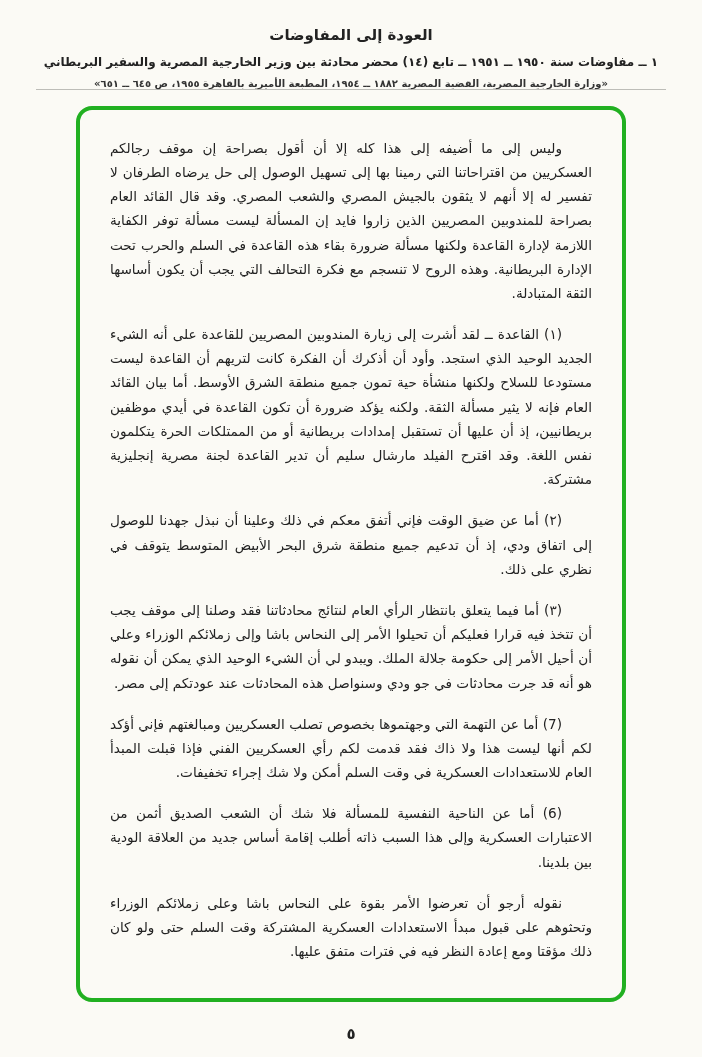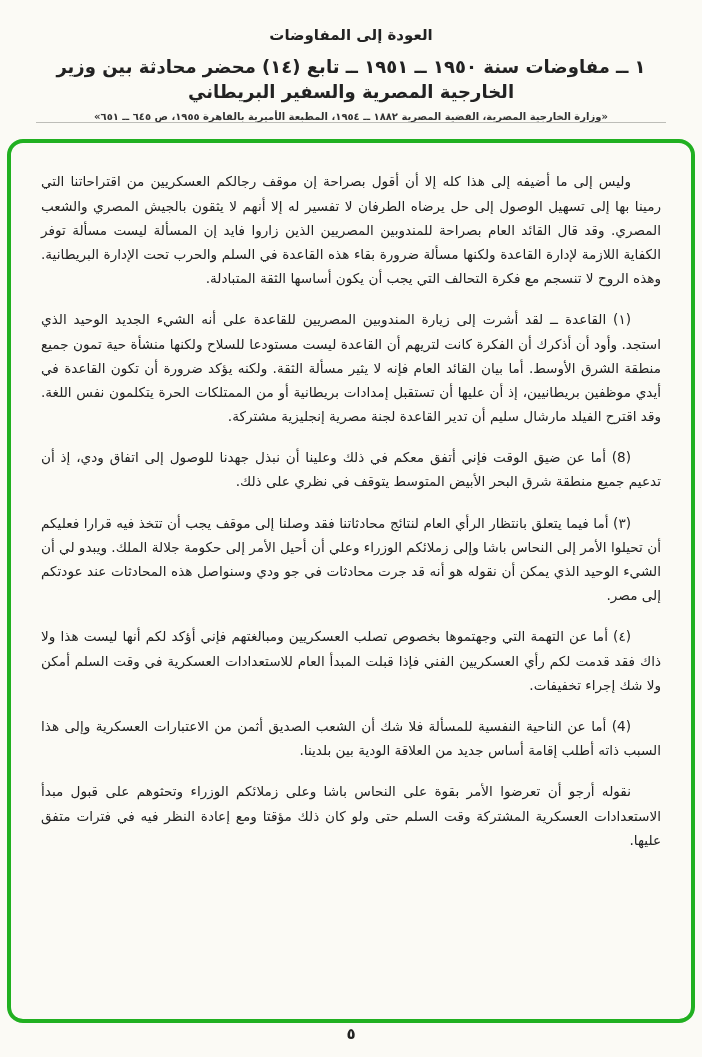--- a/index.html
+++ b/index.html
@@ -21,37 +21,37 @@
     position:relative;
     width:702px;height:1057px;
     padding-top:26px;
   }
   .header{text-align:center;}
   .title{
     font-size:15px;font-weight:bold;
     margin-bottom:10px;
   }
   .subtitle{
-    font-size:18px;font-weight:bold;
+    font-size:12px;font-weight:bold;
     margin:0 18px 7px 18px;
     line-height:1.4;
   }
   .citation{
     font-size:10px;font-weight:bold;
     color:#333;
     letter-spacing:0.2px;
   }
   .rule{
     width:630px;height:1px;
     background:var(--rule);
     margin:0 auto;
     opacity:.55;
   }
   .greenbox{
-    width:688px;
+    width:550px;
     min-height:884px;
     margin:16px auto 0 auto;
     border:4px solid var(--border-green);
     border-radius:16px;
     padding:26px 30px 18px 30px;
     background:transparent;
   }
   .para{
     margin:0 0 17px 0;
     font-size:13.6px;
@@ -76,22 +76,22 @@
   <div class="header">
     <div class="title">العودة إلى المفاوضات</div>
     <div class="subtitle">١ ــ مفاوضات سنة ١٩٥٠ ــ ١٩٥١ ــ تابع (١٤) محضر محادثة بين وزير الخارجية المصرية والسفير البريطاني</div>
     <div class="citation">«وزارة الخارجية المصرية، القضية المصرية ١٨٨٢ ــ ١٩٥٤، المطبعة الأميرية بالقاهرة ١٩٥٥، ص ٦٤٥ ــ ٦٥١»</div>
     <div class="rule"></div>
   </div>
 
   <div class="greenbox">
     <p class="para lead">وليس إلى ما أضيفه إلى هذا كله إلا أن أقول بصراحة إن موقف رجالكم العسكريين من اقتراحاتنا التي رمينا بها إلى تسهيل الوصول إلى حل يرضاه الطرفان لا تفسير له إلا أنهم لا يثقون بالجيش المصري والشعب المصري. وقد قال القائد العام بصراحة للمندوبين المصريين الذين زاروا فايد إن المسألة ليست مسألة توفر الكفاية اللازمة لإدارة القاعدة ولكنها مسألة ضرورة بقاء هذه القاعدة في السلم والحرب تحت الإدارة البريطانية. وهذه الروح لا تنسجم مع فكرة التحالف التي يجب أن يكون أساسها الثقة المتبادلة.</p>
     <p class="para">(١) القاعدة ــ لقد أشرت إلى زيارة المندوبين المصريين للقاعدة على أنه الشيء الجديد الوحيد الذي استجد. وأود أن أذكرك أن الفكرة كانت لتريهم أن القاعدة ليست مستودعا للسلاح ولكنها منشأة حية تمون جميع منطقة الشرق الأوسط. أما بيان القائد العام فإنه لا يثير مسألة الثقة. ولكنه يؤكد ضرورة أن تكون القاعدة في أيدي موظفين بريطانيين، إذ أن عليها أن تستقبل إمدادات بريطانية أو من الممتلكات الحرة يتكلمون نفس اللغة. وقد اقترح الفيلد مارشال سليم أن تدير القاعدة لجنة مصرية إنجليزية مشتركة.</p>
-    <p class="para">(8) أما عن ضيق الوقت فإني أتفق معكم في ذلك وعلينا أن نبذل جهدنا للوصول إلى اتفاق ودي، إذ أن تدعيم جميع منطقة شرق البحر الأبيض المتوسط يتوقف في نظري على ذلك.</p>
+    <p class="para">(٢) أما عن ضيق الوقت فإني أتفق معكم في ذلك وعلينا أن نبذل جهدنا للوصول إلى اتفاق ودي، إذ أن تدعيم جميع منطقة شرق البحر الأبيض المتوسط يتوقف في نظري على ذلك.</p>
     <p class="para">(٣) أما فيما يتعلق بانتظار الرأي العام لنتائج محادثاتنا فقد وصلنا إلى موقف يجب أن تتخذ فيه قرارا فعليكم أن تحيلوا الأمر إلى النحاس باشا وإلى زملائكم الوزراء وعلي أن أحيل الأمر إلى حكومة جلالة الملك. ويبدو لي أن الشيء الوحيد الذي يمكن أن نقوله هو أنه قد جرت محادثات في جو ودي وسنواصل هذه المحادثات عند عودتكم إلى مصر.</p>
-    <p class="para">(٤) أما عن التهمة التي وجهتموها بخصوص تصلب العسكريين ومبالغتهم فإني أؤكد لكم أنها ليست هذا ولا ذاك فقد قدمت لكم رأي العسكريين الفني فإذا قبلت المبدأ العام للاستعدادات العسكرية في وقت السلم أمكن ولا شك إجراء تخفيفات.</p>
-    <p class="para">(4) أما عن الناحية النفسية للمسألة فلا شك أن الشعب الصديق أثمن من الاعتبارات العسكرية وإلى هذا السبب ذاته أطلب إقامة أساس جديد من العلاقة الودية بين بلدينا.</p>
+    <p class="para">(7) أما عن التهمة التي وجهتموها بخصوص تصلب العسكريين ومبالغتهم فإني أؤكد لكم أنها ليست هذا ولا ذاك فقد قدمت لكم رأي العسكريين الفني فإذا قبلت المبدأ العام للاستعدادات العسكرية في وقت السلم أمكن ولا شك إجراء تخفيفات.</p>
+    <p class="para">(6) أما عن الناحية النفسية للمسألة فلا شك أن الشعب الصديق أثمن من الاعتبارات العسكرية وإلى هذا السبب ذاته أطلب إقامة أساس جديد من العلاقة الودية بين بلدينا.</p>
     <p class="para">نقوله أرجو أن تعرضوا الأمر بقوة على النحاس باشا وعلى زملائكم الوزراء وتحثوهم على قبول مبدأ الاستعدادات العسكرية المشتركة وقت السلم حتى ولو كان ذلك مؤقتا ومع إعادة النظر فيه في فترات متفق عليها.</p>
   </div>
 
   <div class="pagenum">٥</div>
 
 </div>
 
 </body></html>

